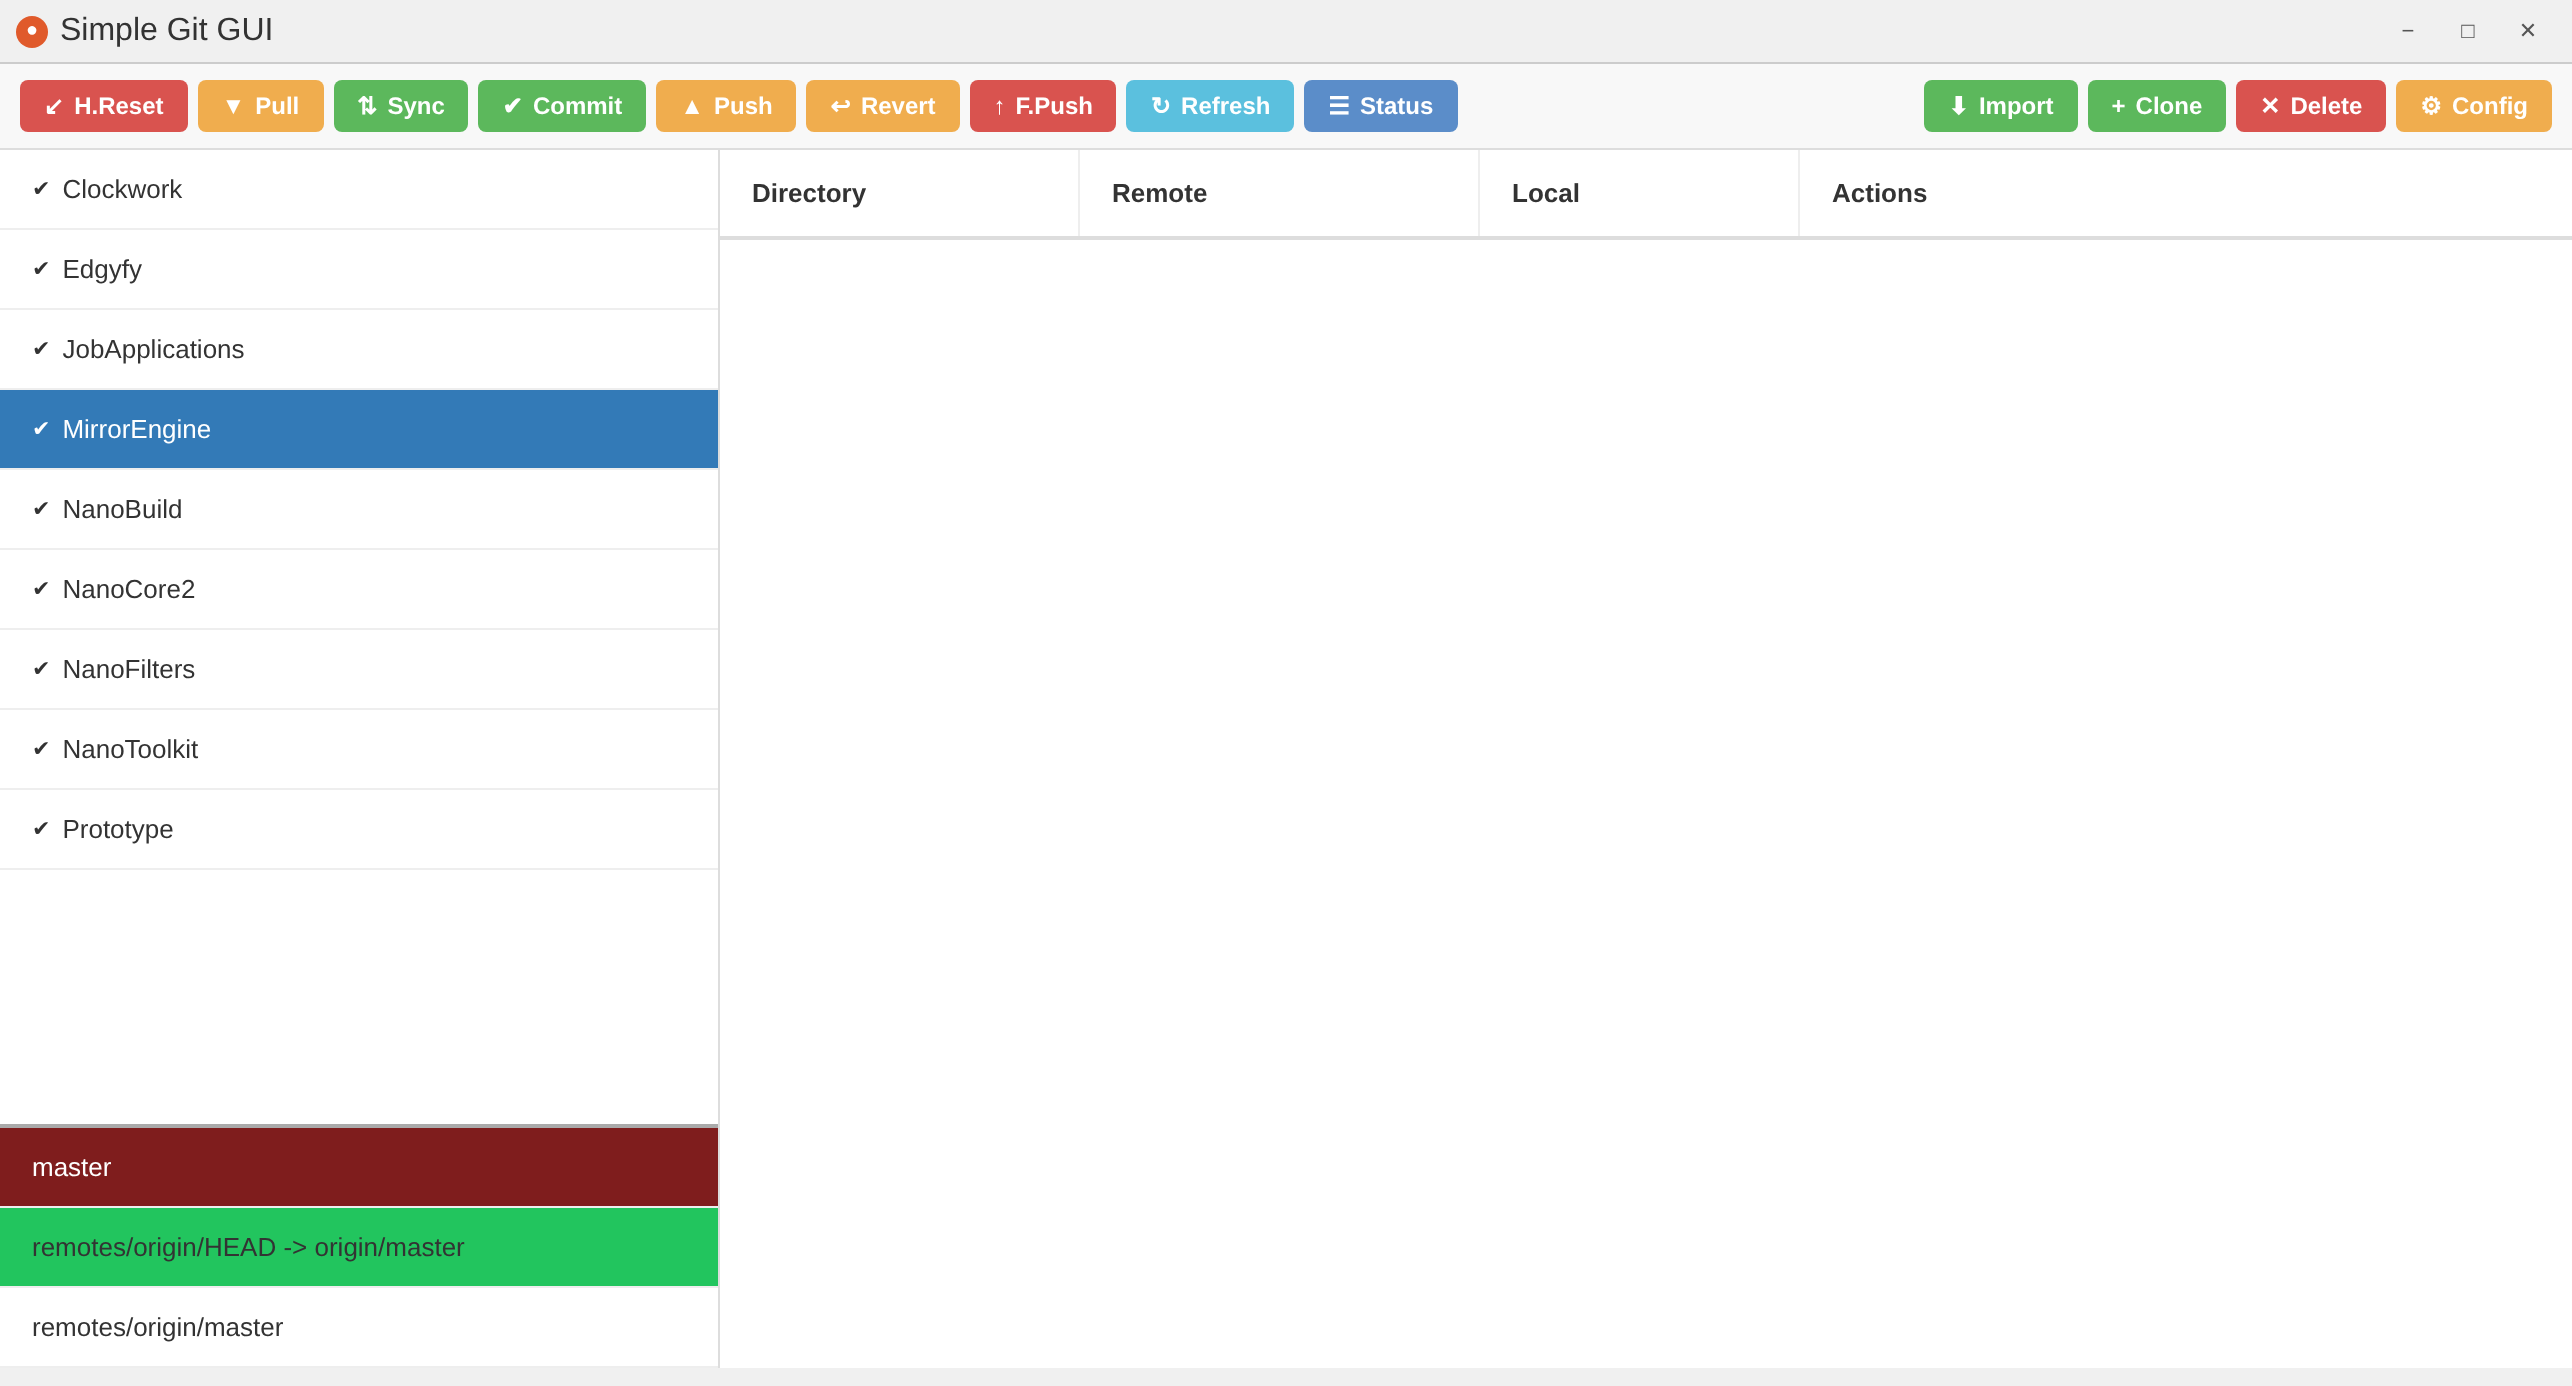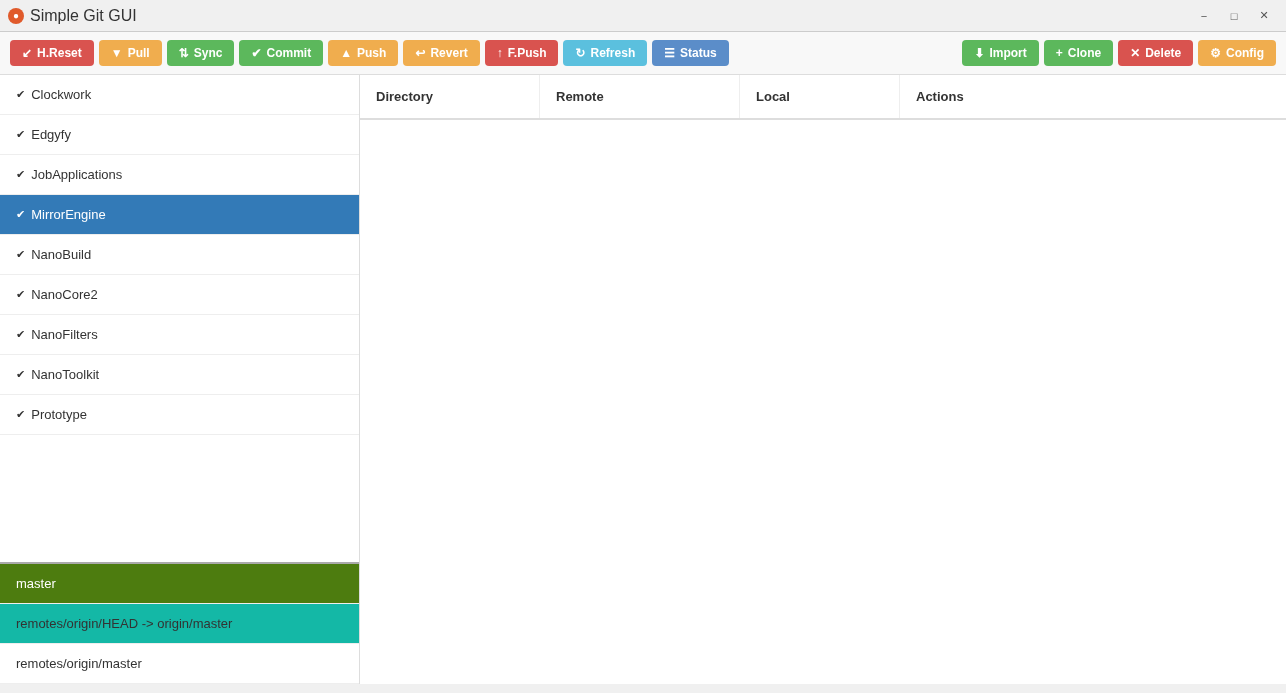--- a/index.html
+++ b/index.html
@@ -127,26 +127,26 @@
       align-items: center;
       gap: 6px;
       color: #333;
       font-size: 13px;
     }
     .repo-item.active {
       background: #337ab7;
       color: white;
     }
     .branch-item.active {
-      background: #4d7c0f;
+      background: #7f1d1d;
       color: white;
       align-items: flex-end;
     }
     .branch-item.selected-light {
-      background: #14b8a6;
+      background: #22c55e;
     }
 
     .file-panel {
       flex: 1;
       display: flex;
       flex-direction: column;
       background: white;
       overflow: hidden;
     }
 

